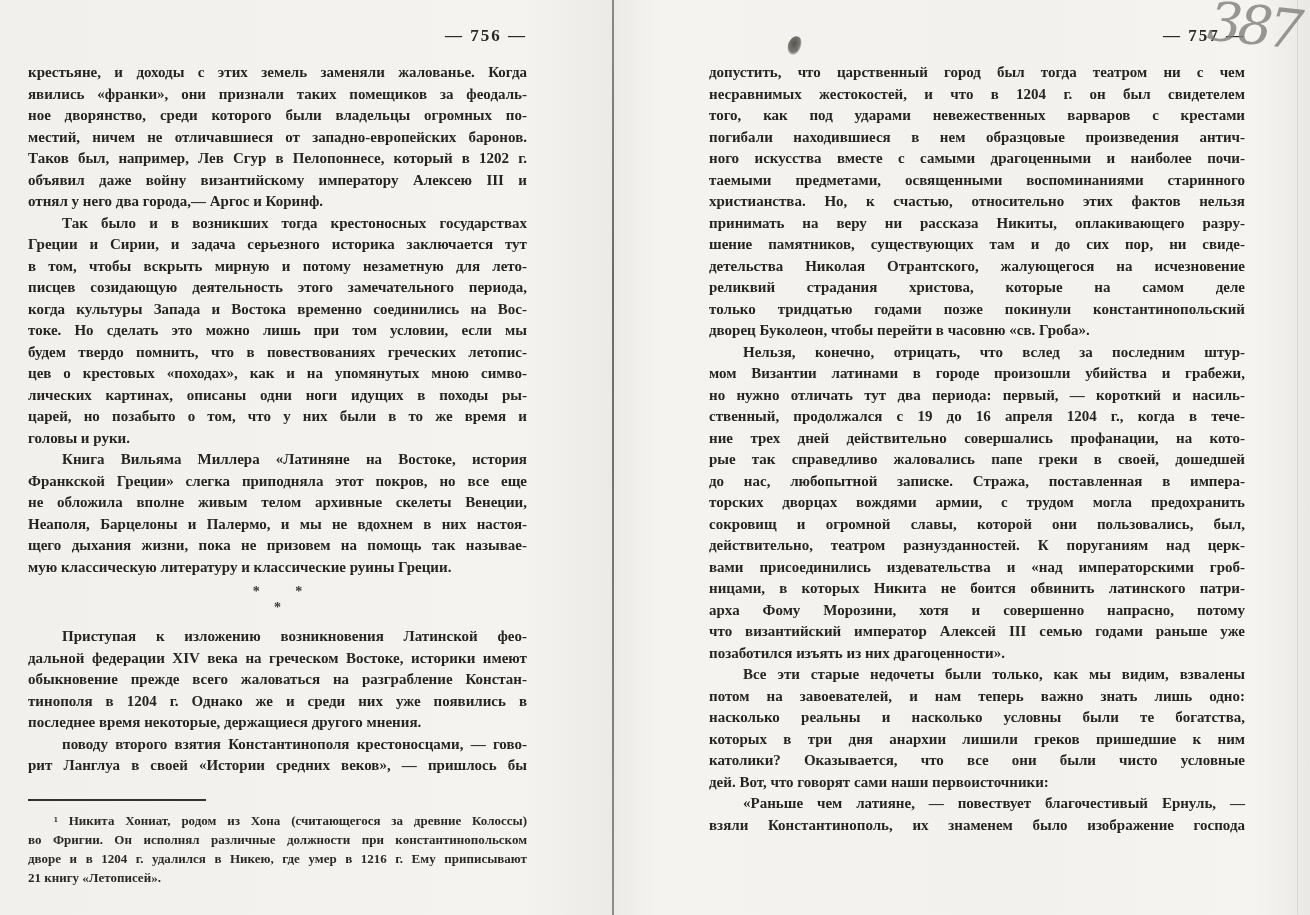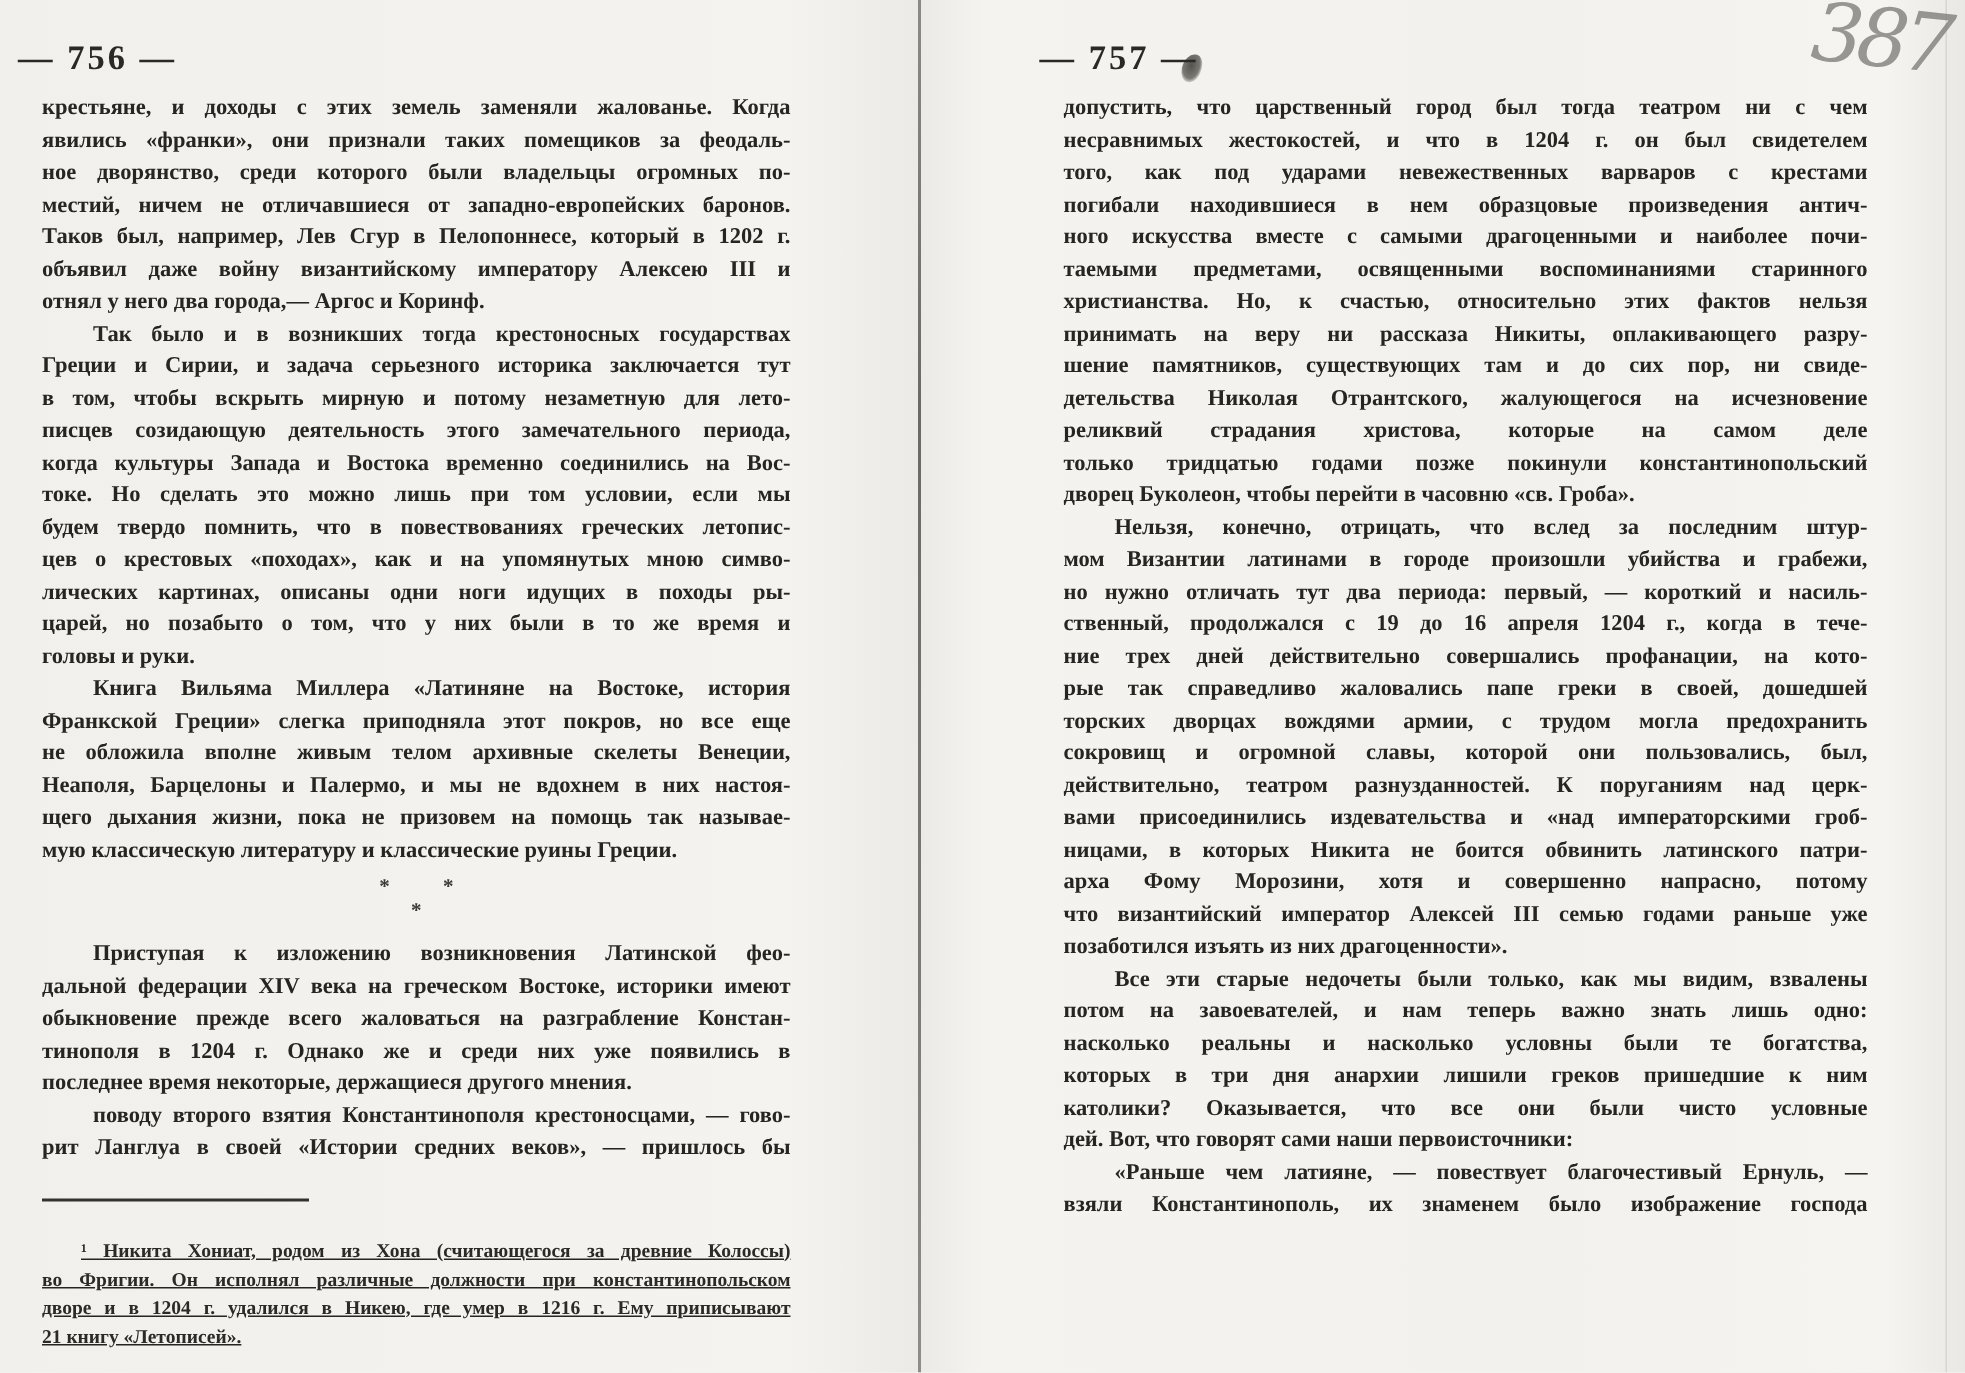--- a/index.html
+++ b/index.html
@@ -20,39 +20,39 @@
   }
   .edge-right{
     position:absolute;left:1297px;top:0;width:1px;height:915px;
     background:#c9c8c3;opacity:.6;
   }
   .page{position:absolute;top:0;height:915px;}
   .page.left{left:12px;width:515px;}
   .page.right{left:693px;width:552px;}
   .pagenum{
     position:absolute;top:26px;left:0;width:100%;
-    text-align:left;font-weight:bold;font-size:23px;letter-spacing:2px;
+    text-align:right;font-weight:bold;font-size:17px;letter-spacing:2px;
     color:#2a2927;
   }
   .textflow{position:absolute;top:62px;left:16px;right:0;}
   .para{margin:0;}
   .ln{
     font-size:15px;font-weight:bold;line-height:21.5px;
     text-align:justify;text-align-last:justify;
     white-space:normal;color:#272523;
   }
   .ln.endln{text-align-last:left;}
   .para.indent .ln:first-child{text-indent:34px;}
   .sep{height:48px;padding-top:6px;box-sizing:border-box;text-align:center;color:#3a3936;}
   .sep-top{font-size:14px;line-height:16px;letter-spacing:16px;padding-left:16px;font-weight:bold;}
   .sep-bot{font-size:14px;line-height:16px;font-weight:bold;}
   .fnrule{
     margin-top:22px;width:178px;height:2px;background:#33322f;
   }
-  .footnote{margin-top:23px;text-decoration:underline;}
+  .footnote{margin-top:10px;}
   .footnote .ln{font-size:13px;line-height:19px;font-weight:bold;color:#2b2a28;}
   .footnote .para.indent .ln:first-child{text-indent:26px;}
   .handnote{
     position:absolute;left:1208px;top:-6px;
     font-family:"DejaVu Serif", serif;font-style:italic;
     font-size:54px;color:#807f7c;transform:rotate(6deg);
     letter-spacing:-4px;opacity:.8;font-weight:normal;
   }
   .smudge{
     position:absolute;left:95px;top:36px;width:13px;height:19px;
@@ -153,20 +153,21 @@
             <div class="ln">только тридцатью годами позже покинули константинопольский</div>
             <div class="ln endln">дворец Буколеон, чтобы перейти в часовню «св. Гроба».</div>
           </div>
           <div class="para indent">
             <div class="ln">Нельзя, конечно, отрицать, что вслед за последним штур-</div>
             <div class="ln">мом Византии латинами в городе произошли убийства и грабежи,</div>
             <div class="ln">но нужно отличать тут два периода: первый, — короткий и насиль-</div>
             <div class="ln">ственный, продолжался с 19 до 16 апреля 1204 г., когда в тече-</div>
             <div class="ln">ние трех дней действительно совершались профанации, на кото-</div>
             <div class="ln">рые так справедливо жаловались папе греки в своей, дошедшей</div>
+            <div class="ln">до нас, любопытной записке.  Стража, поставленная в импера-</div>
             <div class="ln">торских дворцах вождями армии, с трудом могла предохранить</div>
             <div class="ln">сокровищ и огромной славы, которой они пользовались, был,</div>
             <div class="ln">действительно, театром разнузданностей. К поруганиям над церк-</div>
             <div class="ln">вами присоединились издевательства и «над императорскими гроб-</div>
             <div class="ln">ницами, в которых Никита не боится обвинить латинского патри-</div>
             <div class="ln">арха Фому Морозини, хотя и совершенно напрасно, потому</div>
             <div class="ln">что византийский император Алексей III семью годами раньше уже</div>
             <div class="ln endln">позаботился изъять из них драгоценности».</div>
           </div>
           <div class="para indent">

